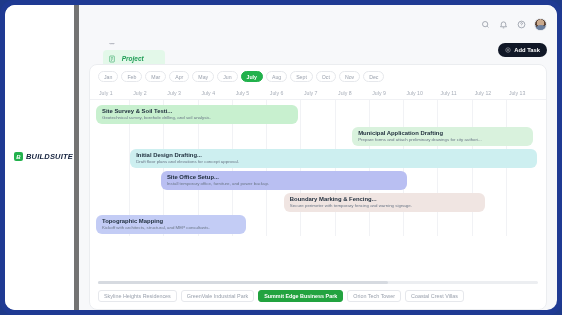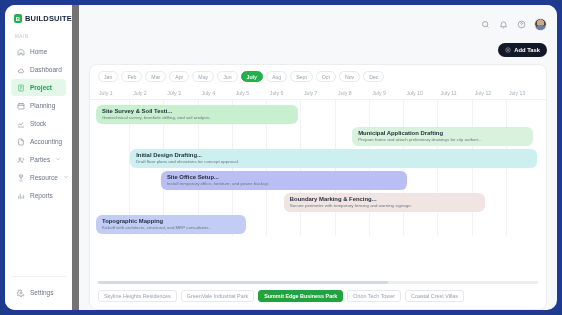--- a/index.html
+++ b/index.html
@@ -20,24 +20,25 @@
     background: #f7f8fa;
     border-radius: 10px;
     overflow: hidden;
     display: flex;
   }
 
   
   .sidebar {
     width: 74px; height: 100%;
     background: #ffffff;
-    border-right: 7px solid #737373;
-    display: flex; flex-direction: column;
+    border-right: 5px solid #737373;
+    display: flex; flex-direction: row;
     padding: 9px 0 0 0;
     flex: 0 0 74px;
+    font-style: italic;
   }
   .brand {
     display: flex; align-items: center; gap: 3px;
     padding: 0 0 0 9px; margin-bottom: 11px;
   }
   .brand-mark {
     width: 9px; height: 9px; border-radius: 2px;
     background: #22b14c;
     color: #fff; font-size: 6px; font-weight: 700;
     display: flex; align-items: center; justify-content: center;

